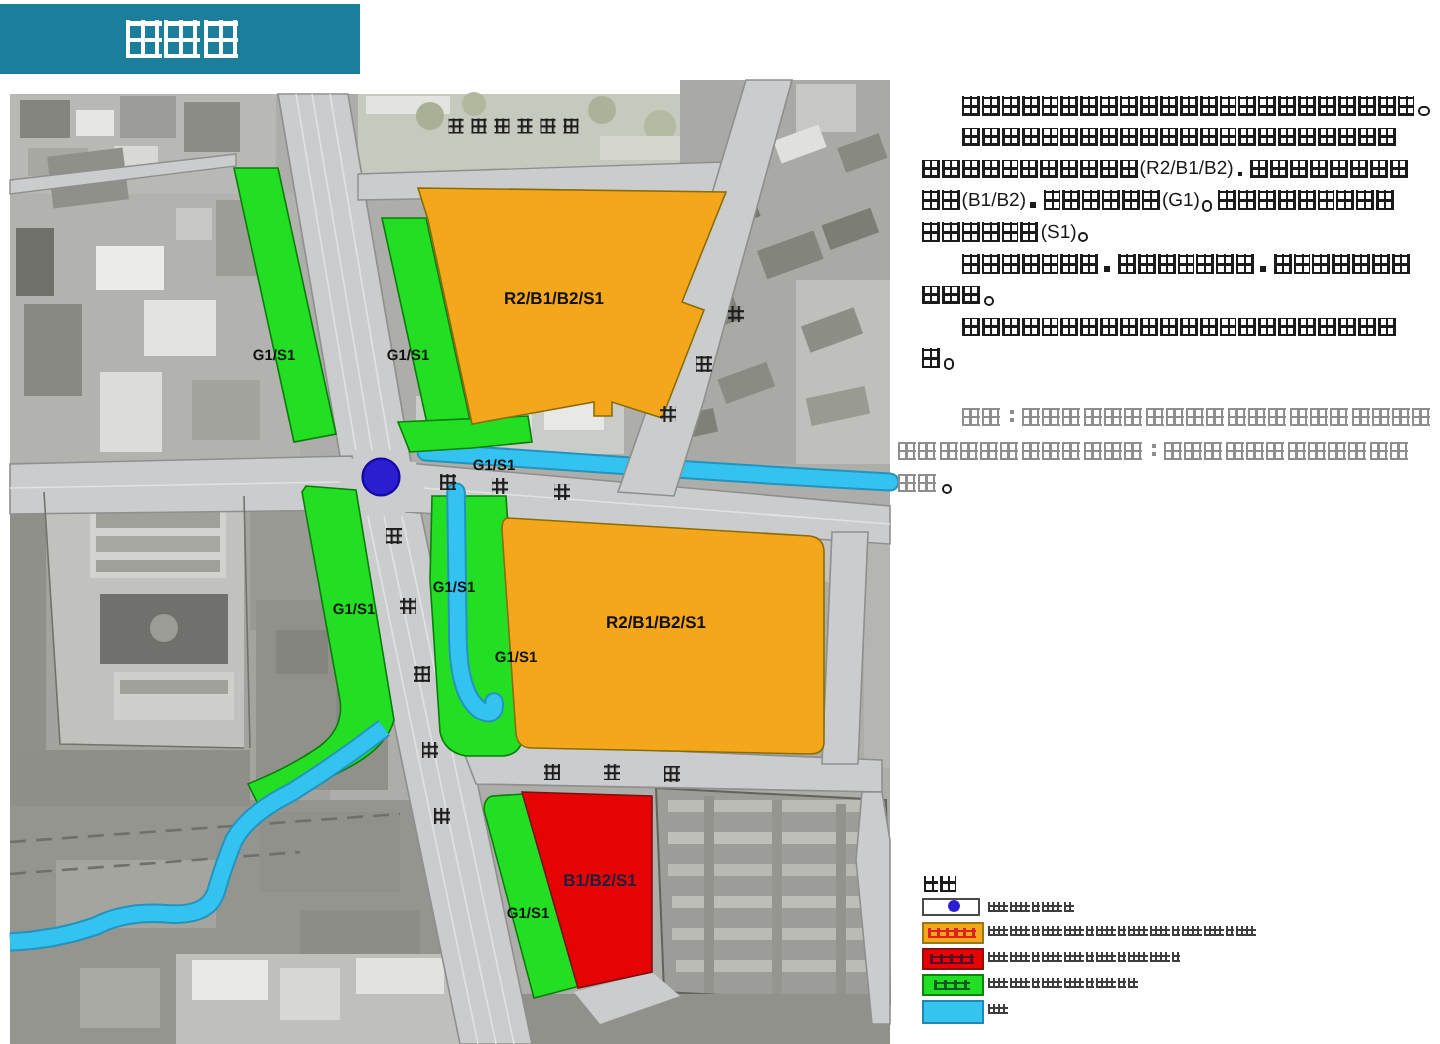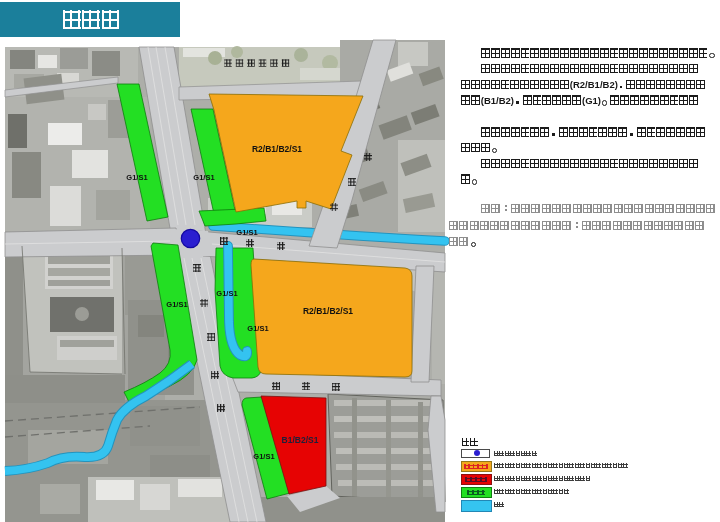--- a/index.html
+++ b/index.html
@@ -17,21 +17,21 @@
  repeating-linear-gradient(0deg,#fff 0 2.1px,rgba(0,0,0,0) 2.1px 8.1px)}
 i.l{width:4.8px;height:5.2px;margin:0 .6px 0 0;background:
  repeating-linear-gradient(90deg,#3d3d3d 0 1px,rgba(0,0,0,0) 1px 2.7px),
  repeating-linear-gradient(0deg,#3d3d3d 0 1px,rgba(0,0,0,0) 1px 2.5px)}
 i.pd{display:inline-block;width:3.2px;height:3.2px;border:1.1px solid #1b1b1b;
  border-radius:50%;margin:5px 3px 0 1px;vertical-align:top}
 i.cm{display:inline-block;width:2.6px;height:2.6px;background:#1b1b1b;
  margin:6px 4px 0 2px;vertical-align:top}
 i.cl{display:inline-block;width:2.2px;height:2.2px;background:#8e8e8e;
  margin:5px 4px 0 3px;vertical-align:top;box-shadow:0 -4px 0 #8e8e8e}
-.lt{font-weight:bold;font-size:9.5px;color:#161616;letter-spacing:0;
+.lt{font-weight:normal;font-size:9.5px;color:#161616;letter-spacing:0;
  display:inline-block;vertical-align:top;line-height:9.6px;padding-top:.6px}
 .line{position:absolute;white-space:nowrap}
 </style></head>
 <body>
 <div id="pg">
 
 <div class="abs" style="left:0;top:2px;width:180px;height:35px;background:#1b7f9b"></div>
 
 <div class="line" style="left:63px;top:10px"><i class="t"></i><i class="t"></i><i class="t"></i></div>
 
@@ -269,20 +269,21 @@
 </svg>
 
 <div class="line" style="left:481px;top:48px"><i class="z"></i><i class="z"></i><i class="z"></i><i class="z"></i><i class="z"></i><i class="z"></i><i class="z"></i><i class="z"></i><i class="z"></i><i class="z"></i><i class="z"></i><i class="z"></i><i class="z"></i><i class="z"></i><i class="z"></i><i class="z"></i><i class="z"></i><i class="z"></i><i class="z"></i><i class="z"></i><i class="z"></i><i class="z"></i><i class="z"></i><i class="pd"></i></div>
 
 <div class="line" style="left:481px;top:63.8px"><i class="z"></i><i class="z"></i><i class="z"></i><i class="z"></i><i class="z"></i><i class="z"></i><i class="z"></i><i class="z"></i><i class="z"></i><i class="z"></i><i class="z"></i><i class="z"></i><i class="z"></i><i class="z"></i><i class="z"></i><i class="z"></i><i class="z"></i><i class="z"></i><i class="z"></i><i class="z"></i><i class="z"></i><i class="z"></i></div>
 
 <div class="line" style="left:461px;top:79.6px"><i class="z"></i><i class="z"></i><i class="z"></i><i class="z"></i><i class="z"></i><i class="z"></i><i class="z"></i><i class="z"></i><i class="z"></i><i class="z"></i><i class="z"></i><span class="lt">(R2/B1/B2)</span><i class="cm"></i><i class="z"></i><i class="z"></i><i class="z"></i><i class="z"></i><i class="z"></i><i class="z"></i><i class="z"></i><i class="z"></i></div>
 
 <div class="line" style="left:461px;top:95.4px"><i class="z"></i><i class="z"></i><span class="lt">(B1/B2)</span><i class="cm"></i><i class="z"></i><i class="z"></i><i class="z"></i><i class="z"></i><i class="z"></i><i class="z"></i><span class="lt">(G1)</span><i class="pd"></i><i class="z"></i><i class="z"></i><i class="z"></i><i class="z"></i><i class="z"></i><i class="z"></i><i class="z"></i><i class="z"></i><i class="z"></i></div>
 
+<div class="line" style="left:461px;top:111.2px"><i class="z"></i><i class="z"></i><i class="z"></i><i class="z"></i><i class="z"></i><i class="z"></i><span class="lt">(S1)</span><i class="pd"></i></div>
 
 <div class="line" style="left:481px;top:127px"><i class="z"></i><i class="z"></i><i class="z"></i><i class="z"></i><i class="z"></i><i class="z"></i><i class="z"></i><i class="cm"></i><i class="z"></i><i class="z"></i><i class="z"></i><i class="z"></i><i class="z"></i><i class="z"></i><i class="z"></i><i class="cm"></i><i class="z"></i><i class="z"></i><i class="z"></i><i class="z"></i><i class="z"></i><i class="z"></i><i class="z"></i></div>
 
 <div class="line" style="left:461px;top:142.8px"><i class="z"></i><i class="z"></i><i class="z"></i><i class="pd"></i></div>
 
 <div class="line" style="left:481px;top:158.6px"><i class="z"></i><i class="z"></i><i class="z"></i><i class="z"></i><i class="z"></i><i class="z"></i><i class="z"></i><i class="z"></i><i class="z"></i><i class="z"></i><i class="z"></i><i class="z"></i><i class="z"></i><i class="z"></i><i class="z"></i><i class="z"></i><i class="z"></i><i class="z"></i><i class="z"></i><i class="z"></i><i class="z"></i><i class="z"></i></div>
 
 <div class="line" style="left:461px;top:174.4px"><i class="z"></i><i class="pd"></i></div>
 
 <div class="line" style="left:481px;top:204px"><i class="n"></i><i class="n"></i><i class="cl"></i><i class="n"></i><i class="n"></i><i class="n"></i><i class="n"></i><i class="n"></i><i class="n"></i><i class="n"></i><i class="n"></i><i class="n"></i><i class="n"></i><i class="n"></i><i class="n"></i><i class="n"></i><i class="n"></i><i class="n"></i><i class="n"></i><i class="n"></i><i class="n"></i><i class="n"></i><i class="n"></i></div>

